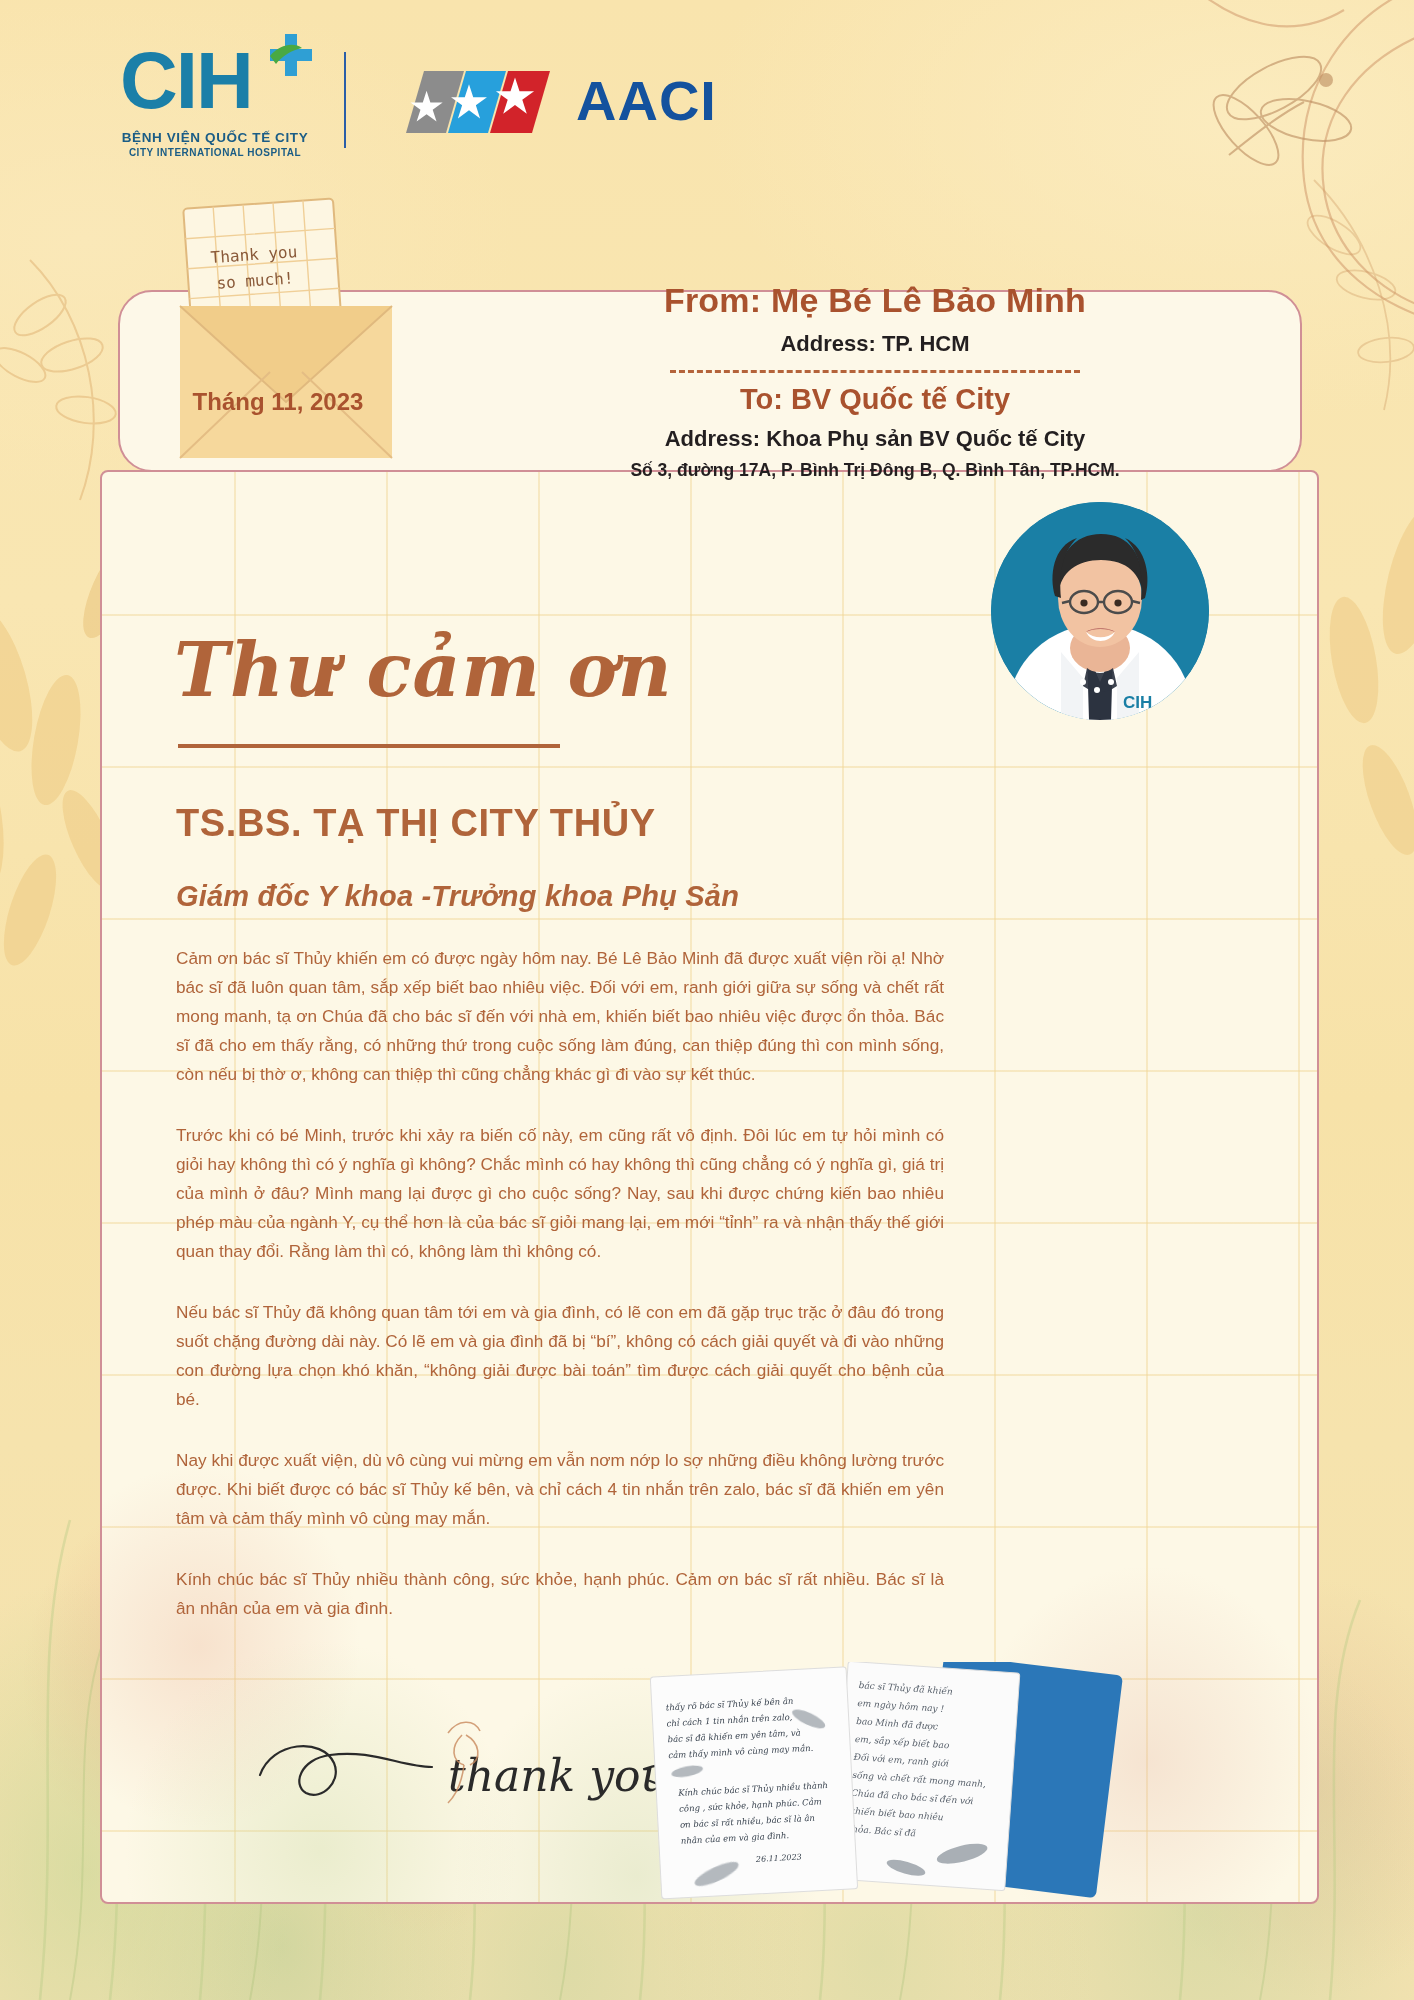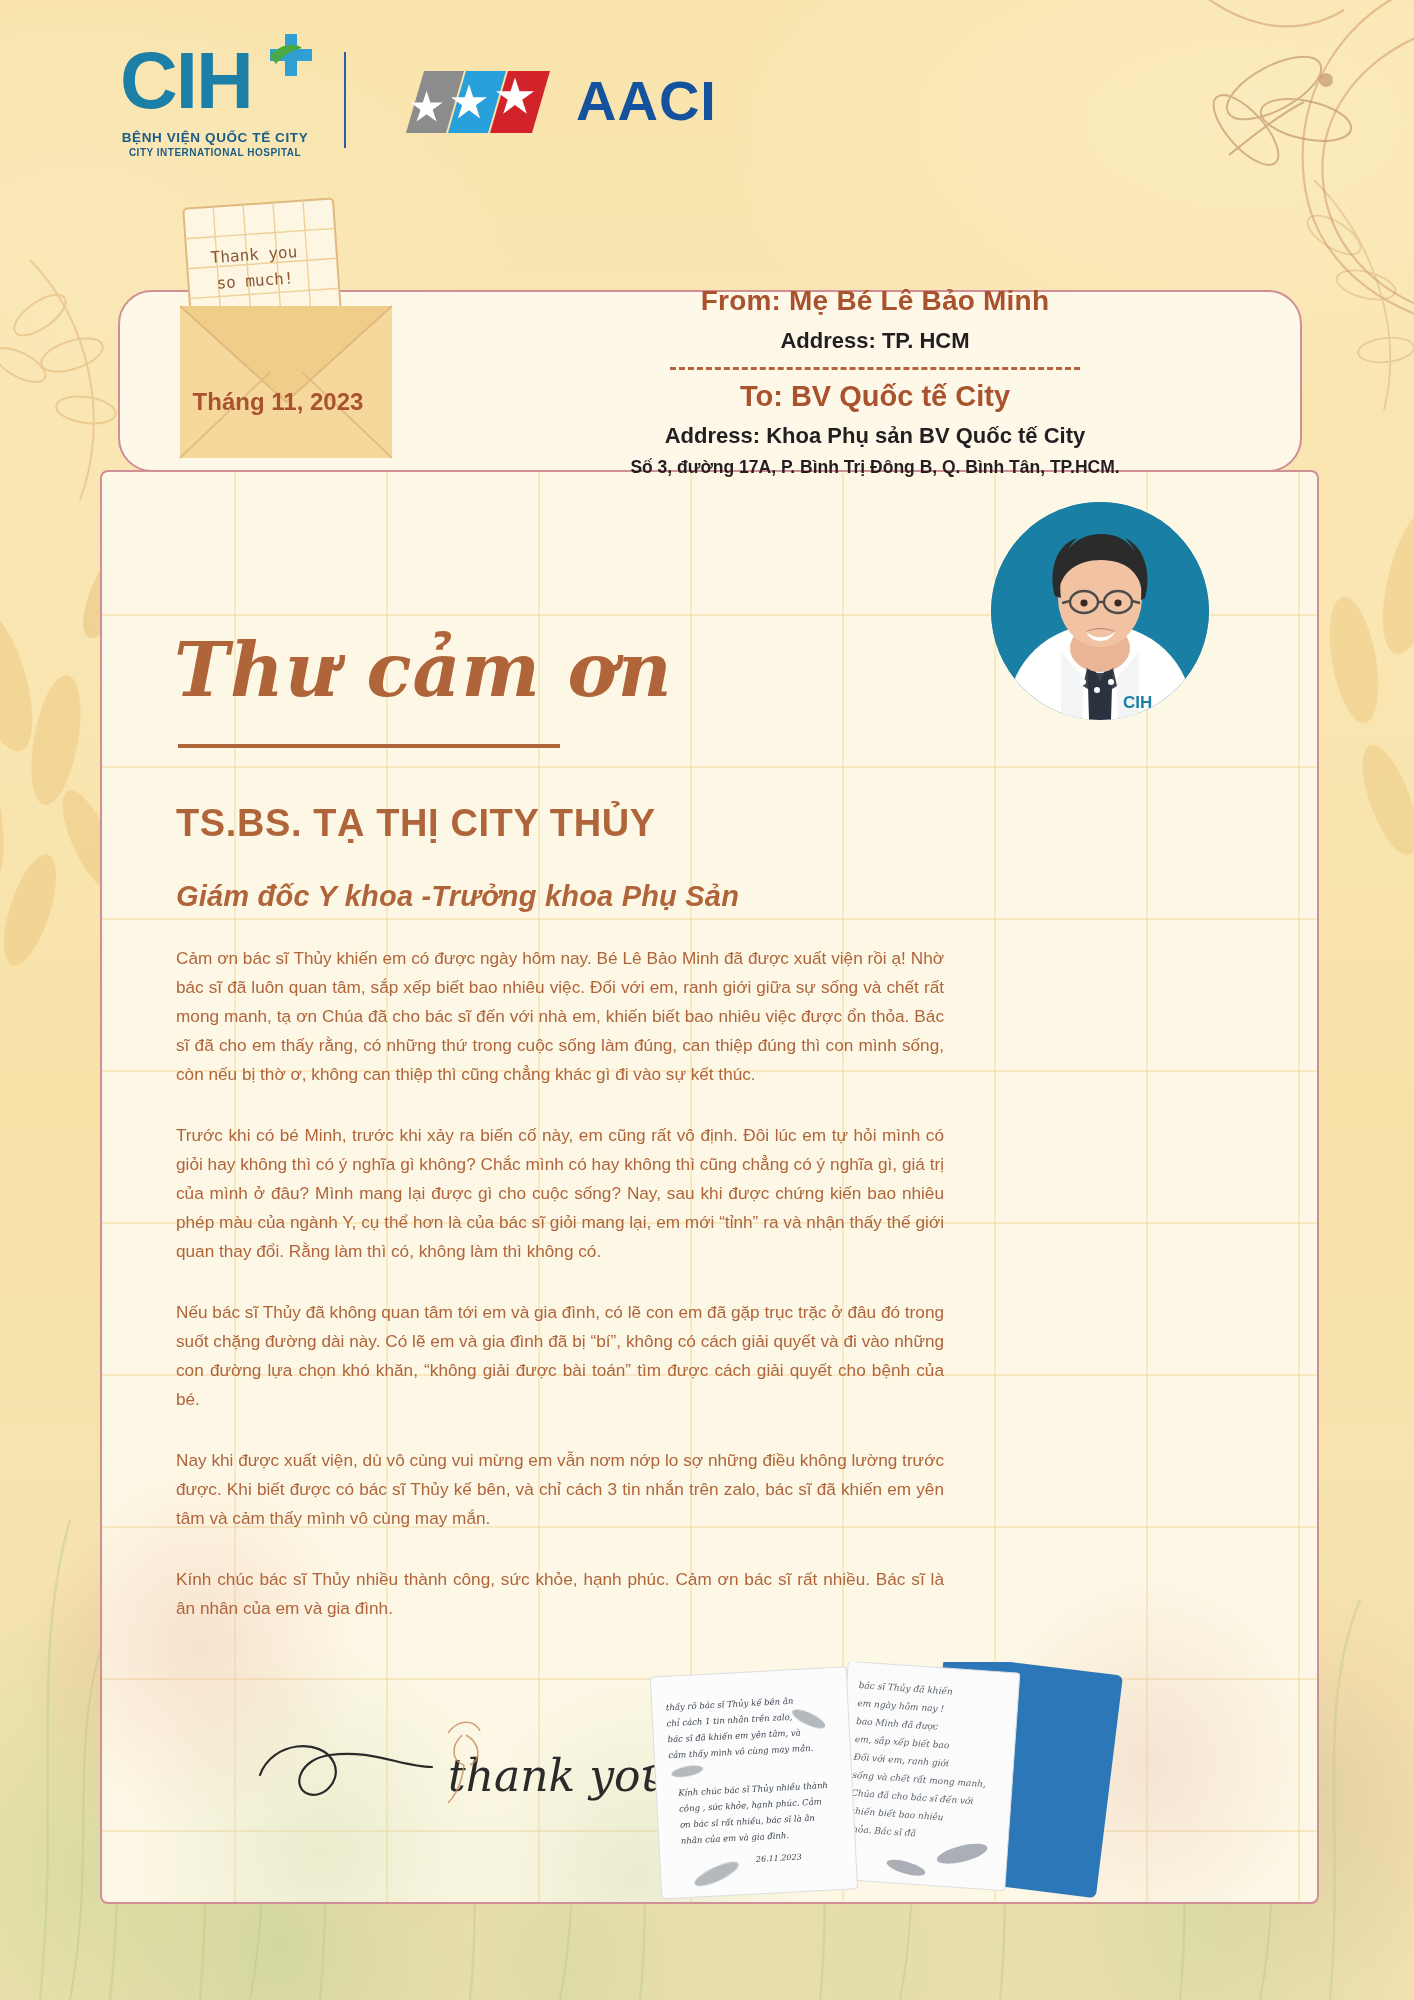--- a/index.html
+++ b/index.html
@@ -45,21 +45,21 @@
   .cih-sub2{font-size:10px;font-weight:bold;color:#1b5d86;letter-spacing:.5px;margin-top:2px;}
   .logo-divider{width:2px;height:96px;background:#2a5ea8;}
   .aaci{display:flex;align-items:center;gap:20px;}
   .aaci-text{font-family:"Liberation Sans", sans-serif;font-weight:bold;font-size:56px;color:#14529e;letter-spacing:1px;}
 
   
   .addr-card{position:absolute;left:118px;top:290px;width:1180px;height:178px;
     background:#fdf8e8;border:2px solid #d08f96;border-radius:34px;z-index:20;}
   .addr-inner{position:absolute;left:360px;top:0;right:30px;height:100%;
     display:flex;flex-direction:column;align-items:center;justify-content:center;gap:4px;}
-  .from-line{font-size:28px;font-weight:bold;color:#a9522e;letter-spacing:.2px;}
+  .from-line{font-size:34px;font-weight:bold;color:#a9522e;letter-spacing:.2px;}
   .from-addr{font-size:22px;font-weight:bold;color:#231f20;margin-top:7px;}
   .dash-sep{margin:9px 0 6px;width:410px;border-top:3px dashed #b4633a;}
   .to-line{font-size:29px;font-weight:bold;color:#a9522e;}
   .to-addr{font-size:22px;font-weight:bold;color:#231f20;margin-top:6px;}
   .to-addr2{font-size:17.5px;font-weight:bold;color:#231f20;margin-top:4px;}
 
   
   .envelope{position:absolute;left:158px;top:196px;width:256px;height:270px;z-index:22;}
   .date-badge{position:absolute;left:178px;top:378px;width:200px;height:48px;
     display:flex;align-items:center;justify-content:center;
@@ -290,21 +290,21 @@
           <circle cx="120" cy="180" r="3" fill="#ffffff"></circle>
           <text x="132" y="206" font-family="Liberation Sans, sans-serif" font-size="17" font-weight="bold" fill="#1a7fa5">CIH</text>
         </g>
       </svg>
     </div>
 
     <div class="body-text">
       <p>Cảm ơn bác sĩ Thủy khiến em có được ngày hôm nay. Bé Lê Bảo Minh đã được xuất viện rồi ạ! Nhờ bác sĩ đã luôn quan tâm, sắp xếp biết bao nhiêu việc. Đối với em, ranh giới giữa sự sống và chết rất mong manh, tạ ơn Chúa đã cho bác sĩ đến với nhà em, khiến biết bao nhiêu việc được ổn thỏa. Bác sĩ đã cho em thấy rằng, có những thứ trong cuộc sống làm đúng, can thiệp đúng thì con mình sống, còn nếu bị thờ ơ, không can thiệp thì cũng chẳng khác gì đi vào sự kết thúc.</p>
       <p>Trước khi có bé Minh, trước khi xảy ra biến cố này, em cũng rất vô định. Đôi lúc em tự hỏi mình có giỏi hay không thì có ý nghĩa gì không? Chắc mình có hay không thì cũng chẳng có ý nghĩa gì, giá trị của mình ở đâu? Mình mang lại được gì cho cuộc sống? Nay, sau khi được chứng kiến bao nhiêu phép màu của ngành Y, cụ thể hơn là của bác sĩ giỏi mang lại, em mới “tỉnh” ra và nhận thấy thế giới quan thay đổi. Rằng làm thì có, không làm thì không có.</p>
       <p>Nếu bác sĩ Thủy đã không quan tâm tới em và gia đình, có lẽ con em đã gặp trục trặc ở đâu đó trong suốt chặng đường dài này. Có lẽ em và gia đình đã bị “bí”, không có cách giải quyết và đi vào những con đường lựa chọn khó khăn, “không giải được bài toán” tìm được cách giải quyết cho bệnh của bé.</p>
-      <p>Nay khi được xuất viện, dù vô cùng vui mừng em vẫn nơm nớp lo sợ những điều không lường trước được. Khi biết được có bác sĩ Thủy kế bên, và chỉ cách 3 tin nhắn trên zalo, bác sĩ đã khiến em yên tâm và cảm thấy mình vô cùng may mắn.</p>
+      <p>Nay khi được xuất viện, dù vô cùng vui mừng em vẫn nơm nớp lo sợ những điều không lường trước được. Khi biết được có bác sĩ Thủy kế bên, và chỉ cách 4 tin nhắn trên zalo, bác sĩ đã khiến em yên tâm và cảm thấy mình vô cùng may mắn.</p>
       <p>Kính chúc bác sĩ Thủy nhiều thành công, sức khỏe, hạnh phúc. Cảm ơn bác sĩ rất nhiều. Bác sĩ là ân nhân của em và gia đình.</p>
     </div>
 
     <svg class="thanks-script" viewBox="0 0 470 110">
       <g fill="none" stroke="#2a2a2a" stroke-width="2.2" stroke-linecap="round">
         <path d="M8 58 C20 24 70 20 82 46 C90 64 70 84 54 76 C40 68 48 42 78 38 C120 32 150 50 180 50"></path>
         <path d="M392 52 C420 42 448 46 462 58 C448 72 420 74 398 64"></path>
       </g>
       <text x="196" y="74" font-family="DejaVu Serif, serif" font-style="italic" font-size="44" fill="#2a2a2a">thank you</text>
       <g fill="none" stroke="#c98a5e" stroke-width="1.6" opacity=".8">

